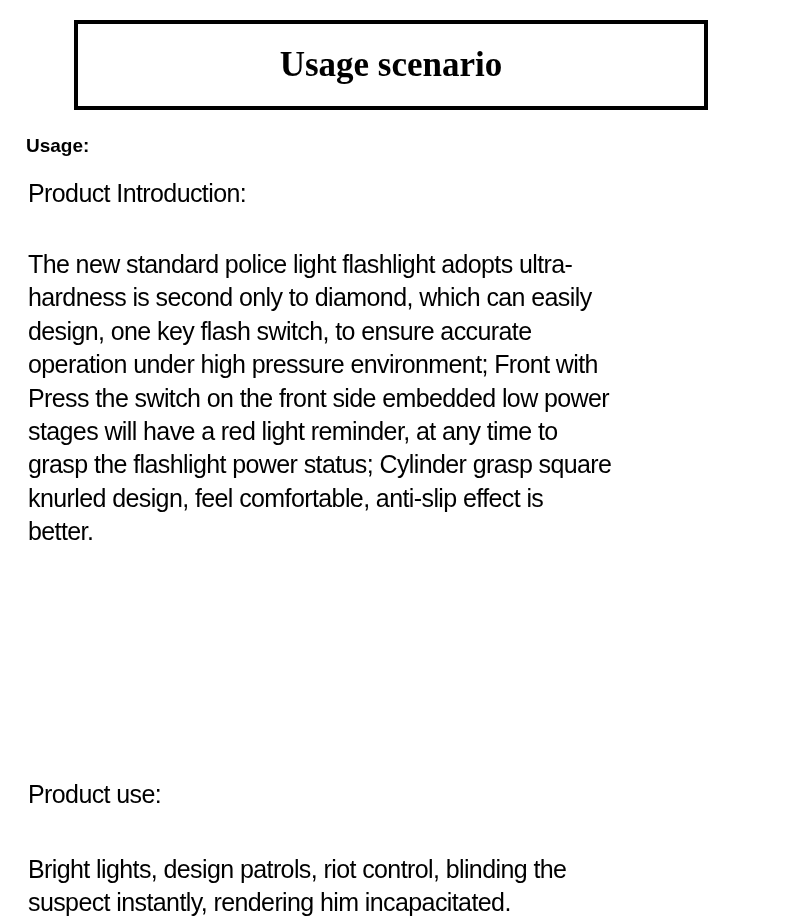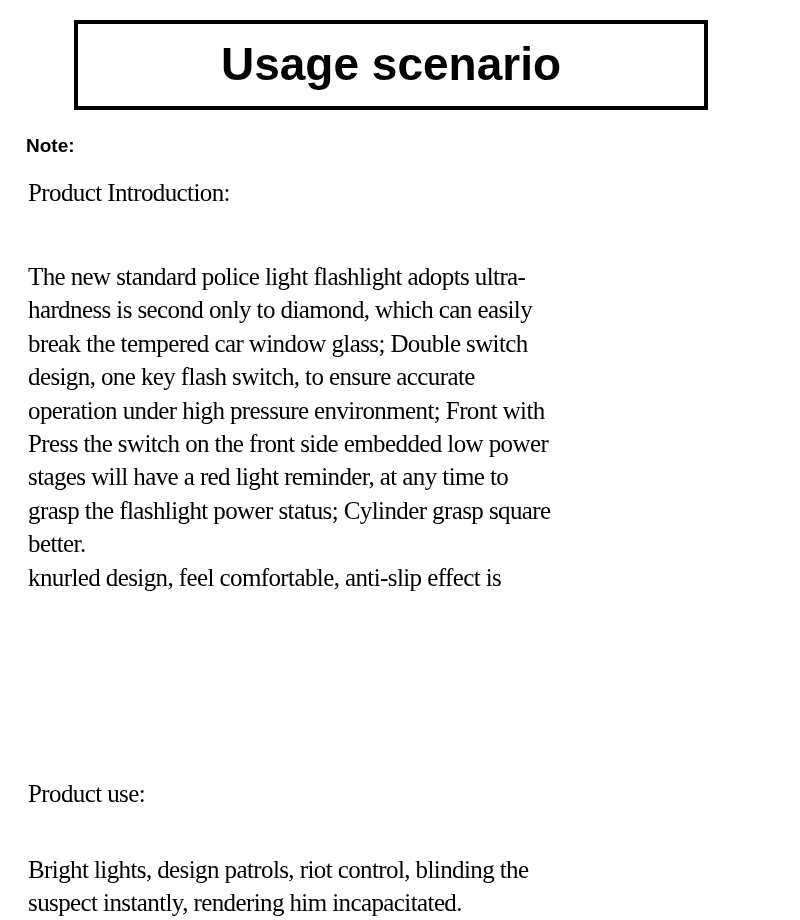--- a/index.html
+++ b/index.html
@@ -20,52 +20,52 @@
       top: 20px;
       width: 626px;
       height: 82px;
       border: 4px solid #000000;
       box-sizing: content-box;
       display: flex;
       align-items: center;
       justify-content: center;
     }
     .title-text {
-      font-family: Liberation Sans, sans-serif;
+      font-family: Liberation Serif, serif;
       font-weight: bold;
-      font-size: 46px;
+      font-size: 35px;
       letter-spacing: 0px;
       line-height: 1;
       margin-top: -2px;
     }
     .note {
       position: absolute;
       left: 26px;
       top: 135px;
       font-family: "Liberation Sans", sans-serif;
       font-weight: bold;
       font-size: 19px;
       line-height: 22px;
     }
     .serif {
-      font-family: Liberation Serif, serif;
+      font-family: Liberation Sans, sans-serif;
       font-size: 25px;
       letter-spacing: -0.6px;
       white-space: nowrap;
     }
     .intro-heading {
       position: absolute;
       left: 28px;
       top: 176px;
       line-height: 34px;
     }
     .intro-body {
       position: absolute;
       left: 28px;
-      top: 260px;
+      top: 248px;
     }
     .intro-body .line {
       display: block;
       height: 33.4px;
       line-height: 33.4px;
     }
     .use-heading {
       position: absolute;
       left: 28px;
       top: 777px;
@@ -82,35 +82,34 @@
       line-height: 33.4px;
     }
   </style>
 </head>
 <body>
 
 <div class="title-box">
   <span class="title-text">Usage scenario</span>
 </div>
 
-<div class="note">Note:</div>
+<div class="note">Usage:</div>
 
 <div class="serif intro-heading">Product Introduction:</div>
 
 <div class="serif intro-body">
   <span class="line">The new standard police light flashlight adopts ultra-</span>
   <span class="line">hardness is second only to diamond, which can easily</span>
-  <span class="line">break the tempered car window glass; Double switch</span>
   <span class="line">design, one key flash switch, to ensure accurate</span>
   <span class="line">operation under high pressure environment; Front with</span>
   <span class="line">Press the switch on the front side embedded low power</span>
   <span class="line">stages will have a red light reminder, at any time to</span>
   <span class="line">grasp the flashlight power status; Cylinder grasp square</span>
+  <span class="line">knurled design, feel comfortable, anti-slip effect is</span>
   <span class="line">better.</span>
-  <span class="line">knurled design, feel comfortable, anti-slip effect is</span>
 </div>
 
 <div class="serif use-heading">Product use:</div>
 
 <div class="serif use-body">
   <span class="line">Bright lights, design patrols, riot control, blinding the</span>
   <span class="line">suspect instantly, rendering him incapacitated.</span>
 </div>
 
 </body></html>

